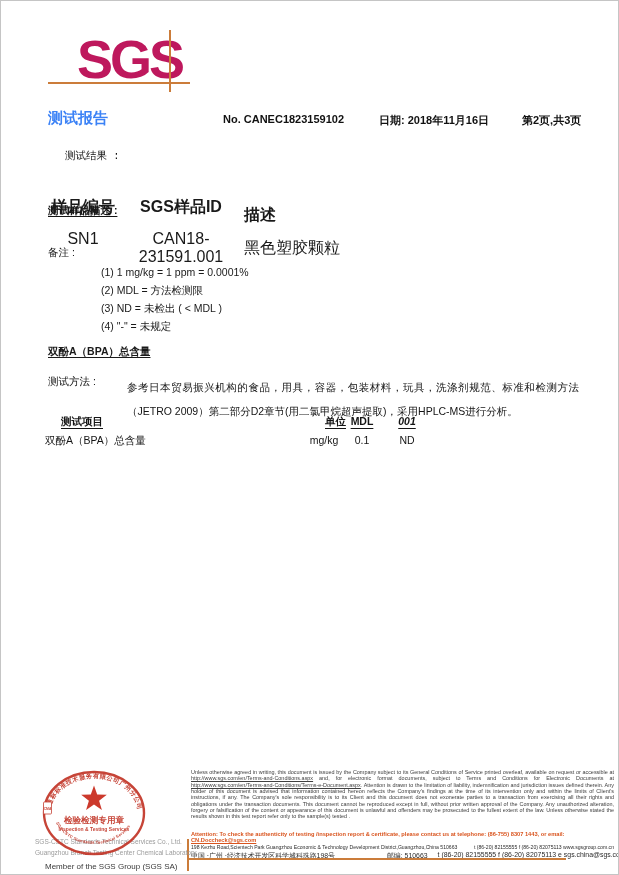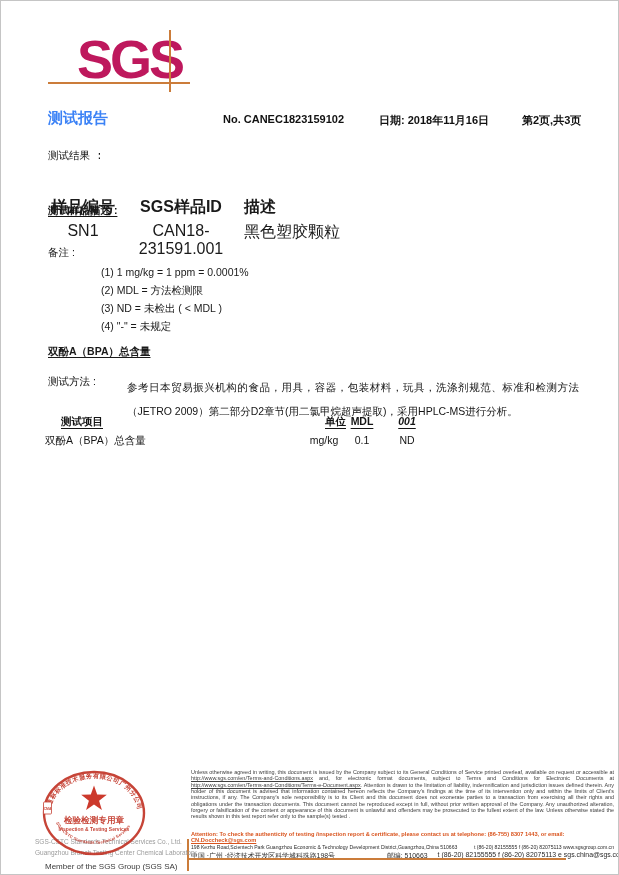--- a/index.html
+++ b/index.html
@@ -15,27 +15,27 @@
   .rule{background:#cb7c3a;}
   .rule-h-top{left:47px;top:81px;width:142px;height:2px;}
   .rule-v-top{left:168px;top:29px;width:2px;height:62px;}
   .report-title{left:47px;top:108px;font-size:15px;font-weight:700;color:#3b82f6;}
   .hdr-meta{top:112px;font-size:11px;font-weight:600;color:#111;}
   .hdr-no{left:222px;}
   .hdr-date{left:378px;}
   .hdr-page{left:521px;}
   
   .body-label{font-size:10.5px;color:#141414;}
-  .lbl-results{left:47px;top:148px;font-family:Liberation Mono, monospace;}
+  .lbl-results{left:64px;top:148px;font-family:Liberation Mono, monospace;}
   .lbl-sampledesc{left:47px;top:179px;font-weight:700;text-decoration:underline;text-underline-offset:2px;margin-top:24px;}
   .sample-table{left:0;top:196px;width:619px;font-size:16px;}
   .sample-row{display:flex;margin-bottom:4px;}
   .sc1{margin-left:46px;width:72px;text-align:center;}
   .sc2{width:124px;text-align:center;}
-  .sc3{margin-left:1px;text-align:left;}
+  .sc3{margin-left:1px;text-align:left;margin-top:8px;}
   .sample-head{font-weight:700;}
   .lbl-remarks{left:47px;top:245px;}
   .remarks{left:100px;top:262px;font-size:10.5px;line-height:18px;}
   .bpa-heading{left:47px;top:344px;font-size:10.5px;font-weight:700;
     text-decoration:underline;text-underline-offset:2px;}
   .lbl-method{left:47px;top:374px;}
   .method-text{left:126px;top:374px;width:452px;font-size:10.5px;line-height:24px;
     text-align:justify;color:#141414;}
   .rt-cell{position:absolute;font-size:10.5px;color:#141414;}
   .rt-head{font-weight:700;text-decoration:underline;text-underline-offset:3px;}

